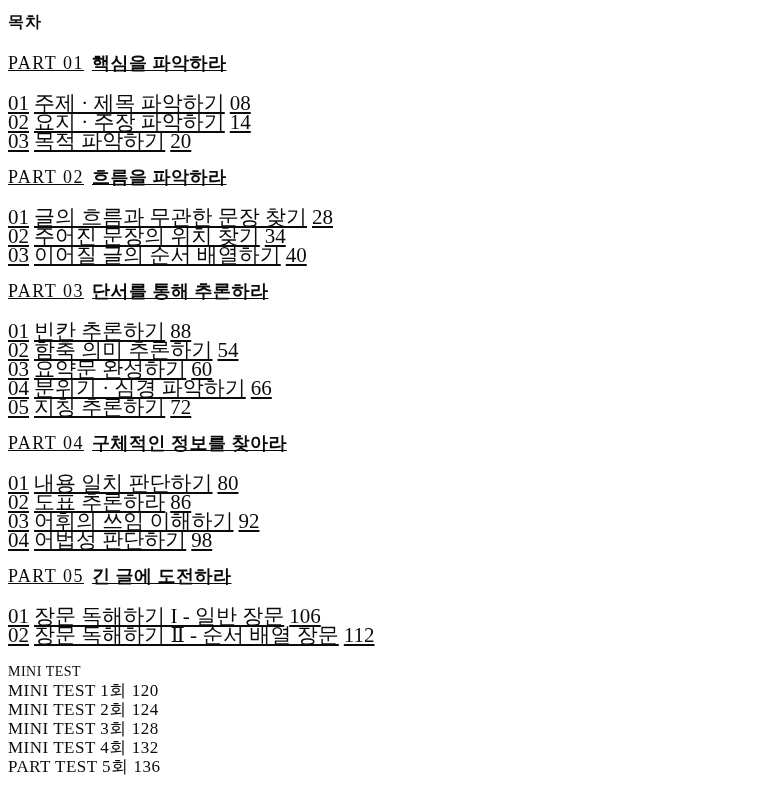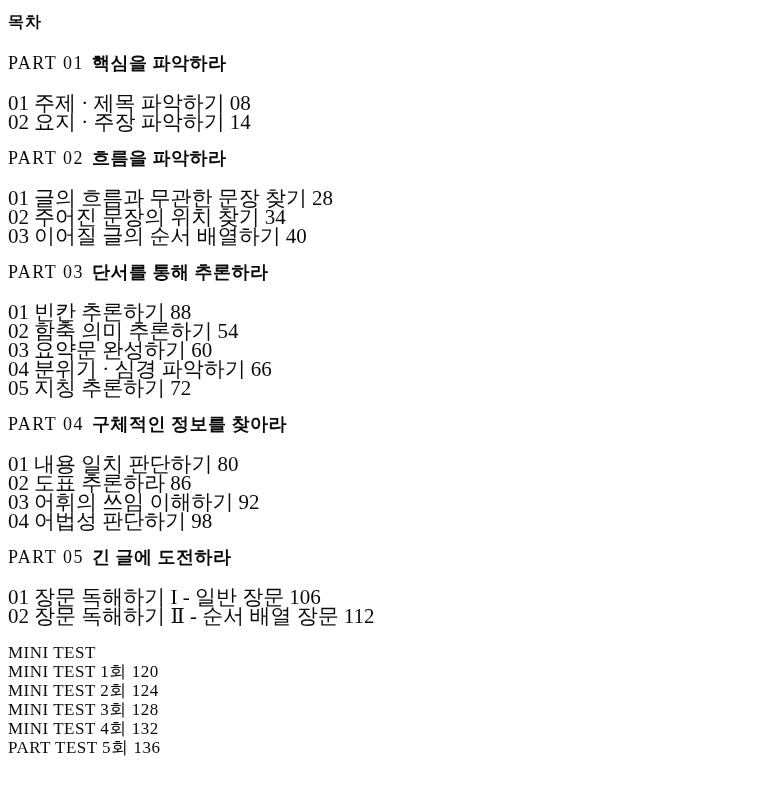--- a/index.html
+++ b/index.html
@@ -20,21 +20,21 @@
     width: 668px;
     padding: 12px 20px 10px 8px;
   }
   .doc-title {
     font-size: 16px;
     line-height: 19px;
     font-weight: 700;
     margin: 0 0 23px 0;
     letter-spacing: 1px;
   }
-  .toc-section { margin: 0 0 17px 0; }
+  .toc-section { margin: 0 0 17px 0; text-decoration: underline; }
   .section-heading {
     font-size: 18px;
     line-height: 19px;
     font-weight: 400;
     margin: 0 0 21px 0;
     white-space: nowrap;
   }
   .section-heading .part-prefix {
     letter-spacing: 1.5px;
     font-weight: 400;
@@ -48,21 +48,21 @@
   .entry {
     margin: 0;
     font-size: 21px;
     line-height: 19px;
     white-space: nowrap;
   }
   .entry span + span { margin-left: 5px; }
   .mini-test-block { margin: 0; }
   .mini-title {
     margin: 0;
-    font-size: 17px;
+    font-size: 14px;
     line-height: 19px;
     letter-spacing: 0.5px;
   }
   .mini-entry {
     margin: 0;
     font-size: 17px;
     line-height: 19px;
     letter-spacing: 0.5px;
     white-space: nowrap;
   }
@@ -73,20 +73,21 @@
 
 <main class="doc">
 
   <h1 class="doc-title">목차</h1>
 
   <section class="toc-section">
     <h2 class="section-heading"><span class="part-prefix">PART 01</span><span class="part-title">핵심을 파악하라</span></h2>
     <div class="entries">
       <p class="entry"><span>01</span><span>주제 · 제목 파악하기</span><span>08</span></p>
       <p class="entry"><span>02</span><span>요지 · 주장 파악하기</span><span>14</span></p>
+      <p class="entry"><span>03</span><span>목적 파악하기</span><span>20</span></p>
     </div>
   </section>
 
   <section class="toc-section">
     <h2 class="section-heading"><span class="part-prefix">PART 02</span><span class="part-title">흐름을 파악하라</span></h2>
     <div class="entries">
       <p class="entry"><span>01</span><span>글의 흐름과 무관한 문장 찾기</span><span>28</span></p>
       <p class="entry"><span>02</span><span>주어진 문장의 위치 찾기</span><span>34</span></p>
       <p class="entry"><span>03</span><span>이어질 글의 순서 배열하기</span><span>40</span></p>
     </div>

